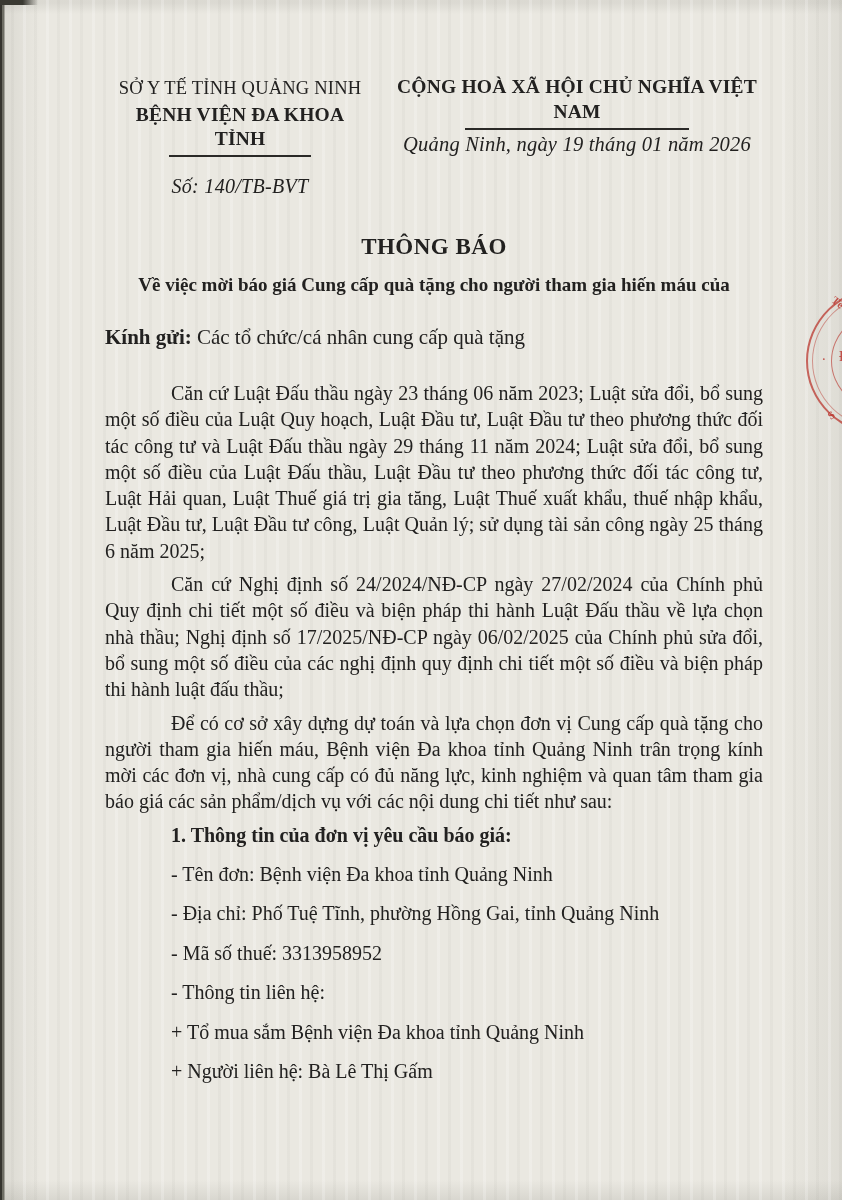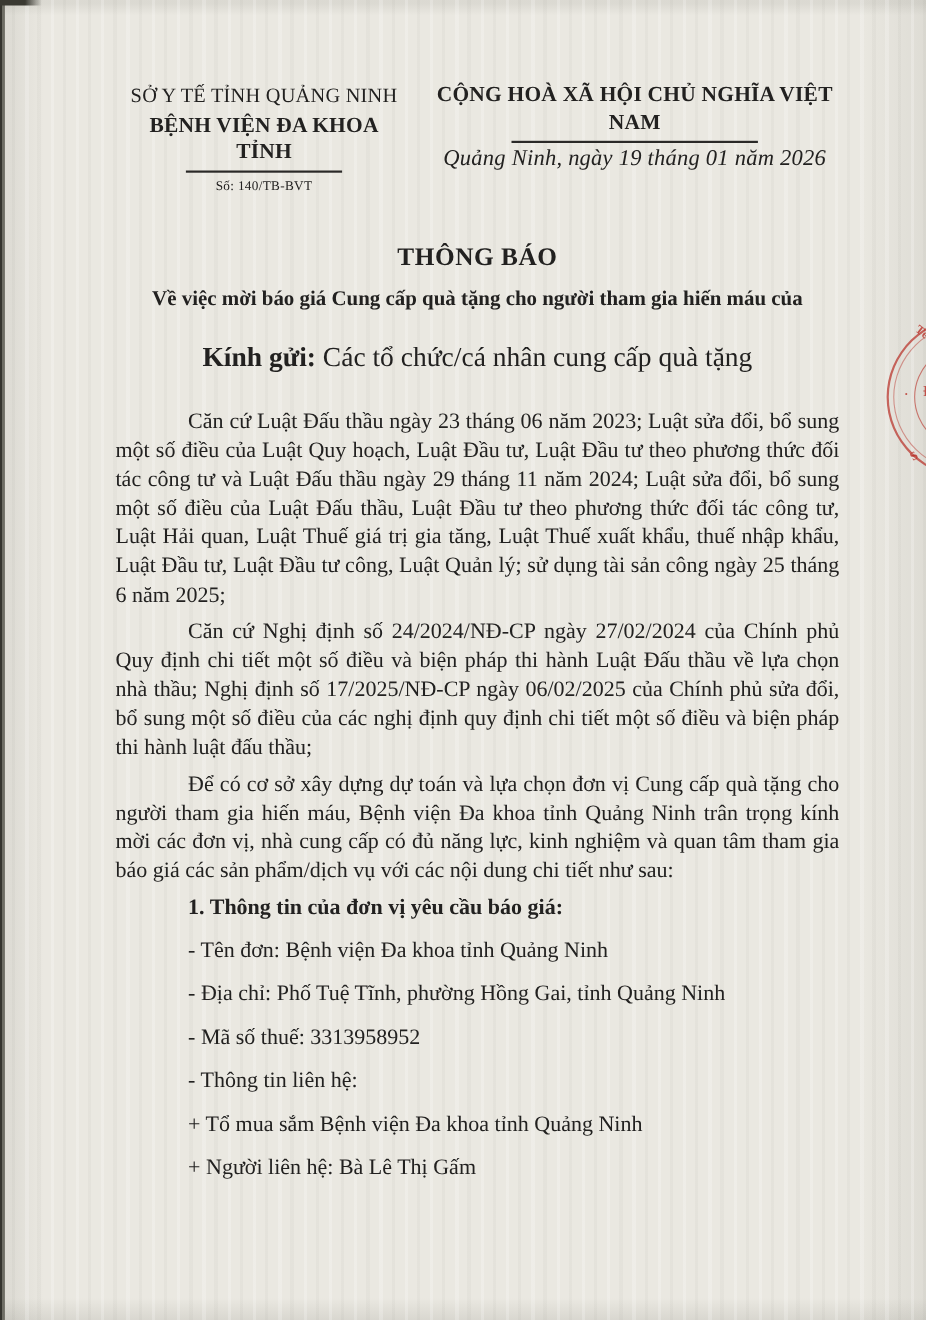--- a/index.html
+++ b/index.html
@@ -32,36 +32,36 @@
     background:linear-gradient(90deg,#3a3932 0 60%,rgba(58,57,50,0) 100%);
   }
 
   
   .issuer{
     position:absolute;left:110px;top:76px;width:260px;text-align:center;
     font-size:18.5px;line-height:24px;letter-spacing:.2px;
   }
   .issuer .l2{font-weight:bold;font-size:19.5px;margin-top:3px;}
   .issuer .rule{width:142px;height:2px;background:#2a2927;margin:4px auto 0;}
-  .doc-number{font-size:12px;letter-spacing:.3px;}
+  .doc-number{margin-top:17px;font-size:20px;letter-spacing:.3px;font-style:italic;}
 
   .national{
     position:absolute;left:388px;top:74px;width:378px;text-align:center;
     font-size:19.5px;line-height:25px;font-weight:bold;letter-spacing:.2px;
   }
   .national .l2{font-size:21px;margin-top:2px;}
   .national .rule{width:224px;height:2px;background:#2a2927;margin:4px auto 0;}
   .date-line{margin-top:2px;font-weight:normal;font-style:italic;font-size:20.5px;letter-spacing:.2px;}
 
   
-  .content{position:absolute;left:105px;top:221px;width:658px;}
+  .content{position:absolute;left:105px;top:234px;width:658px;}
   .doc-title{text-align:center;font-size:23px;font-weight:bold;letter-spacing:.5px;}
   .doc-subtitle{margin-top:10px;text-align:center;font-weight:bold;font-size:19px;line-height:29px;}
   .doc-subtitle .u{display:inline-block;border-bottom:2px solid #2a2927;padding-bottom:6px;}
-  .salutation{margin-top:26px;text-align:center;font-size:25px;}
+  .salutation{margin-top:26px;text-align:left;font-size:21px;}
   .salutation .lbl{font-weight:bold;}
 
   .bodytext{margin-top:30px;font-size:20px;line-height:26.3px;text-align:justify;}
   .bodytext p{margin:0 0 7px;text-indent:66px;}
   .section-heading{font-weight:bold;font-size:20px;line-height:26px;margin:7px 0 13px;padding-left:66px;}
   .info-item{font-size:20px;line-height:26px;margin-bottom:13.5px;padding-left:66px;}
 
   
   .stamp{position:absolute;left:806px;top:287px;width:152px;height:148px;color:#b93028;}
   .stamp .ring-outer{position:absolute;inset:0;border:2.5px solid rgba(185,48,40,.72);border-radius:50%;}

